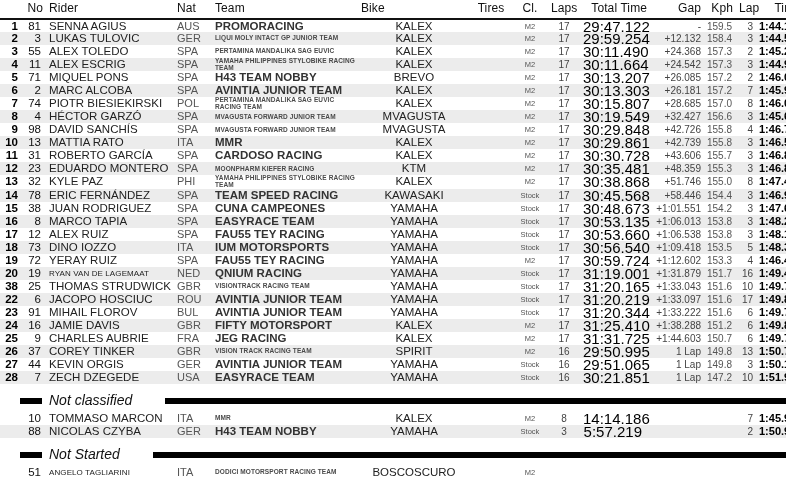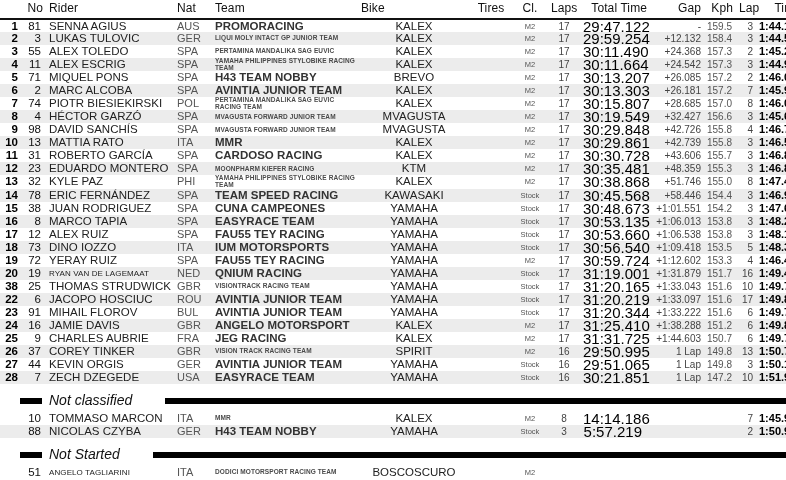--- a/index.html
+++ b/index.html
@@ -562,21 +562,21 @@
           <td class="gap">+1:33.222</td>
           <td class="kph">151.6</td>
           <td class="lapn">6</td>
           <td class="btime">1:49.727</td>
         </tr>
         <tr class="alt">
           <td class="pos">24</td>
           <td class="no">16</td>
           <td class="rider">JAMIE DAVIS</td>
           <td class="nat">GBR</td>
-          <td class="team">ANGELO MOTORSPORT</td>
+          <td class="team">FIFTY MOTORSPORT</td>
           <td class="bike">KALEX</td>
           <td class="tires"></td>
           <td class="cl">M2</td>
           <td class="laps">17</td>
           <td class="total">31:25.410</td>
           <td class="gap">+1:38.288</td>
           <td class="kph">151.2</td>
           <td class="lapn">6</td>
           <td class="btime">1:49.899</td>
         </tr>

